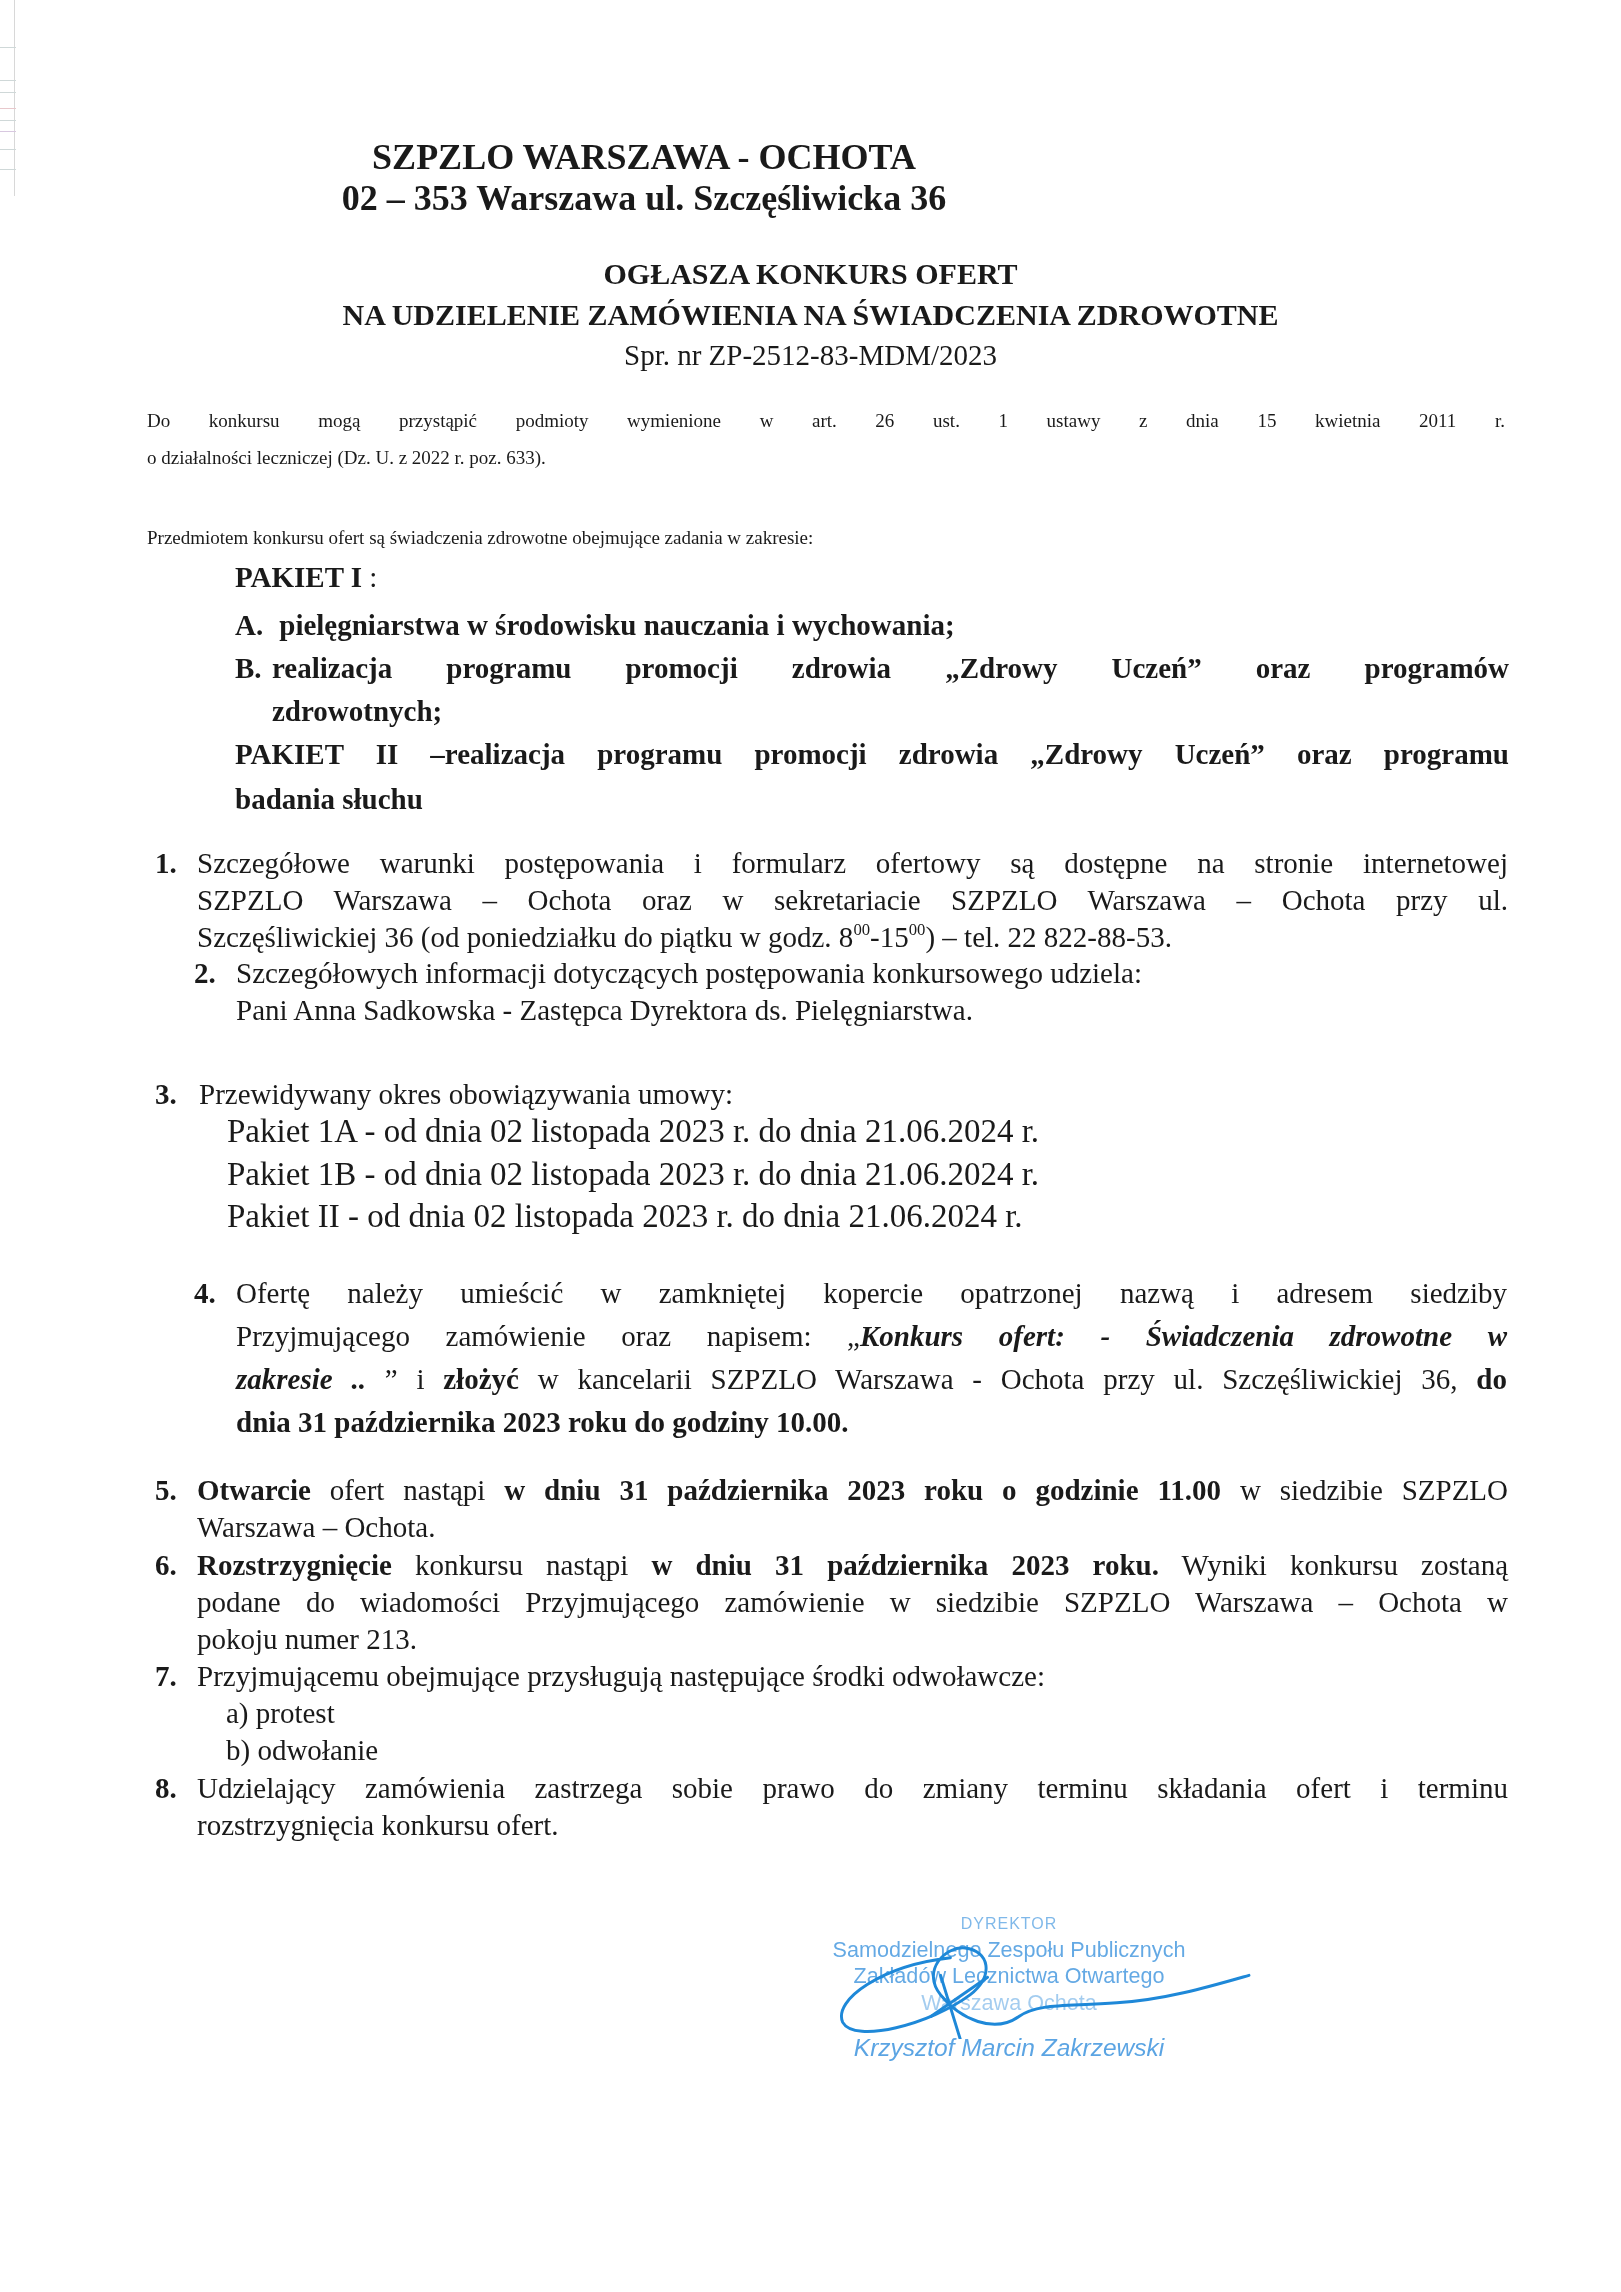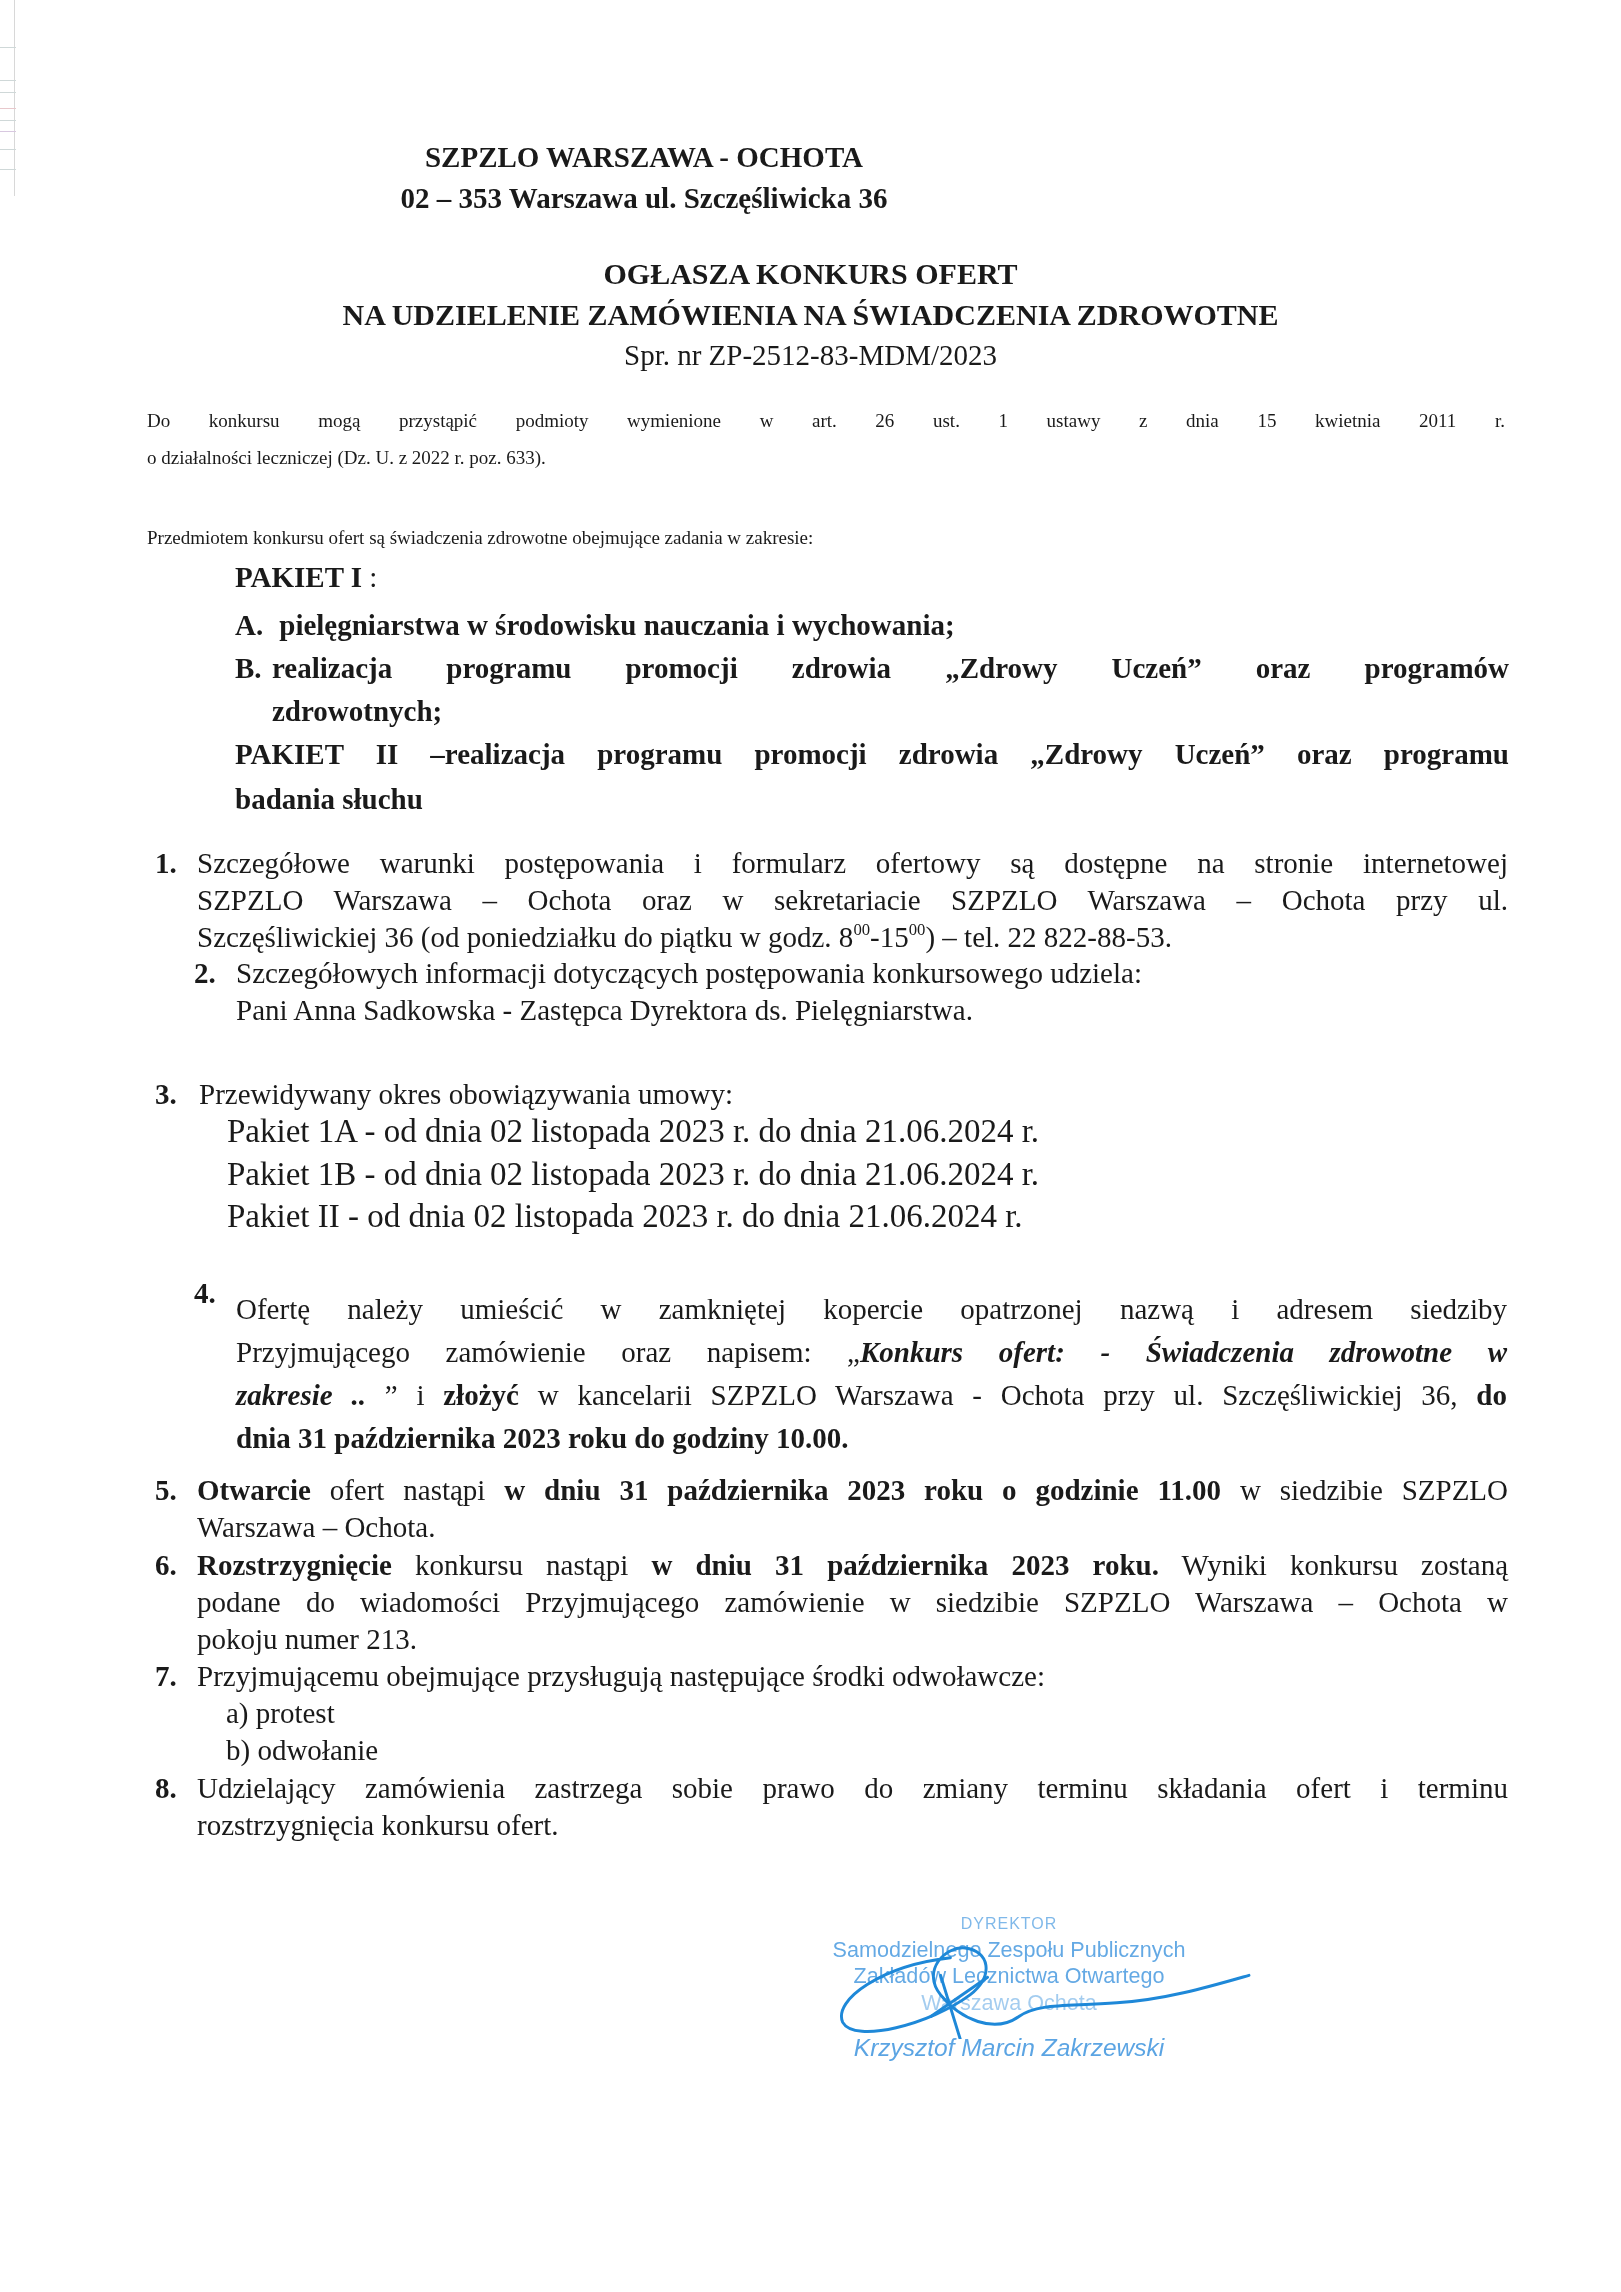--- a/index.html
+++ b/index.html
@@ -2,21 +2,21 @@
 <html><head>
   <meta charset="utf-8">
   <style>
     html, body { margin: 0; padding: 0; background: #ffffff; }
     body { width: 1621px; height: 2293px; position: relative; overflow: hidden;
            font-family: "Liberation Serif", "DejaVu Serif", serif; color: #1a1a1a; }
     .edge { position: absolute; left: 13.7px; top: 0; width: 1px; height: 196px; background: #d8d8d8; }
     .edge-mark { position: absolute; left: 0; height: 1px; width: 15.7px; background: #cfd8d8; }
     .page { position: absolute; left: 0; top: 0; width: 1621px; }
 
-    .header { position: absolute; top: 137px; left: 0; width: 1288px; text-align: center; font-weight: bold; font-size: 29px; line-height: 41px; }
+    .header { position: absolute; top: 137px; left: 0; width: 1288px; text-align: center; font-weight: bold; font-size: 36px; line-height: 41px; }
     .title { position: absolute; top: 253px; left: 0; width: 1621px; text-align: center; font-size: 30px; line-height: 41px; }
     .title .b { font-weight: bold; }
     .title .n { font-weight: normal; font-size: 29px; }
 
     .p { position: absolute; left: 147px; width: 1358px; font-size: 19px; line-height: 37px; text-align: justify; }
     .intro { top: 402px; }
     .subject { top: 519px; }
     .pkg-label { position: absolute; left: 235px; top: 561px; font-weight: bold; font-size: 29px; }
     .pkg-label .n { font-weight: normal; }
     .pkg-item { position: absolute; left: 235px; width: 1274px; font-weight: bold; font-size: 29px; line-height: 43px; text-align: justify; text-align-last: left; }
@@ -40,21 +40,21 @@
     .item2 { left: 194px; top: 955px; width: 1274px; }
     .item2 .n { width: 42px; }
     .item2 .sub { display: block; padding-left: 42px; }
 
     .item3 { left: 155px; top: 1076px; width: 1274px; }
     .item3 .n { width: 44px; }
     .period { position: absolute; left: 227px; font-size: 33px; line-height: 37px; }
 
     .item4 { left: 194px; top: 1272px; width: 1313px; line-height: 43px; }
     .item4 .n { position: absolute; left: 0; }
-    .item4 .t { display: block; margin-left: 42px; margin-top: 16px; }
+    .item4 .t { display: block; margin-left: 42px; }
     .item4 .l { display: block; text-align: justify; text-align-last: justify; }
     .item4 .l.last { text-align-last: left; }
     .bi { font-weight: bold; font-style: italic; }
     .bu { font-weight: bold; text-decoration-thickness: 2.9px; }
 
     .item5 { left: 155px; top: 1472px; width: 1353px; }
     .item5 .n, .item6 .n, .item7 .n, .item8 .n { position: absolute; left: 0; }
     .item5 .t, .item6 .t, .item7 .t, .item8 .t { display: block; margin-left: 42px; }
     .item5 .l, .item6 .l, .item8 .l { display: block; text-align: justify; text-align-last: justify; }
     .l.last { text-align-last: left !important; }

